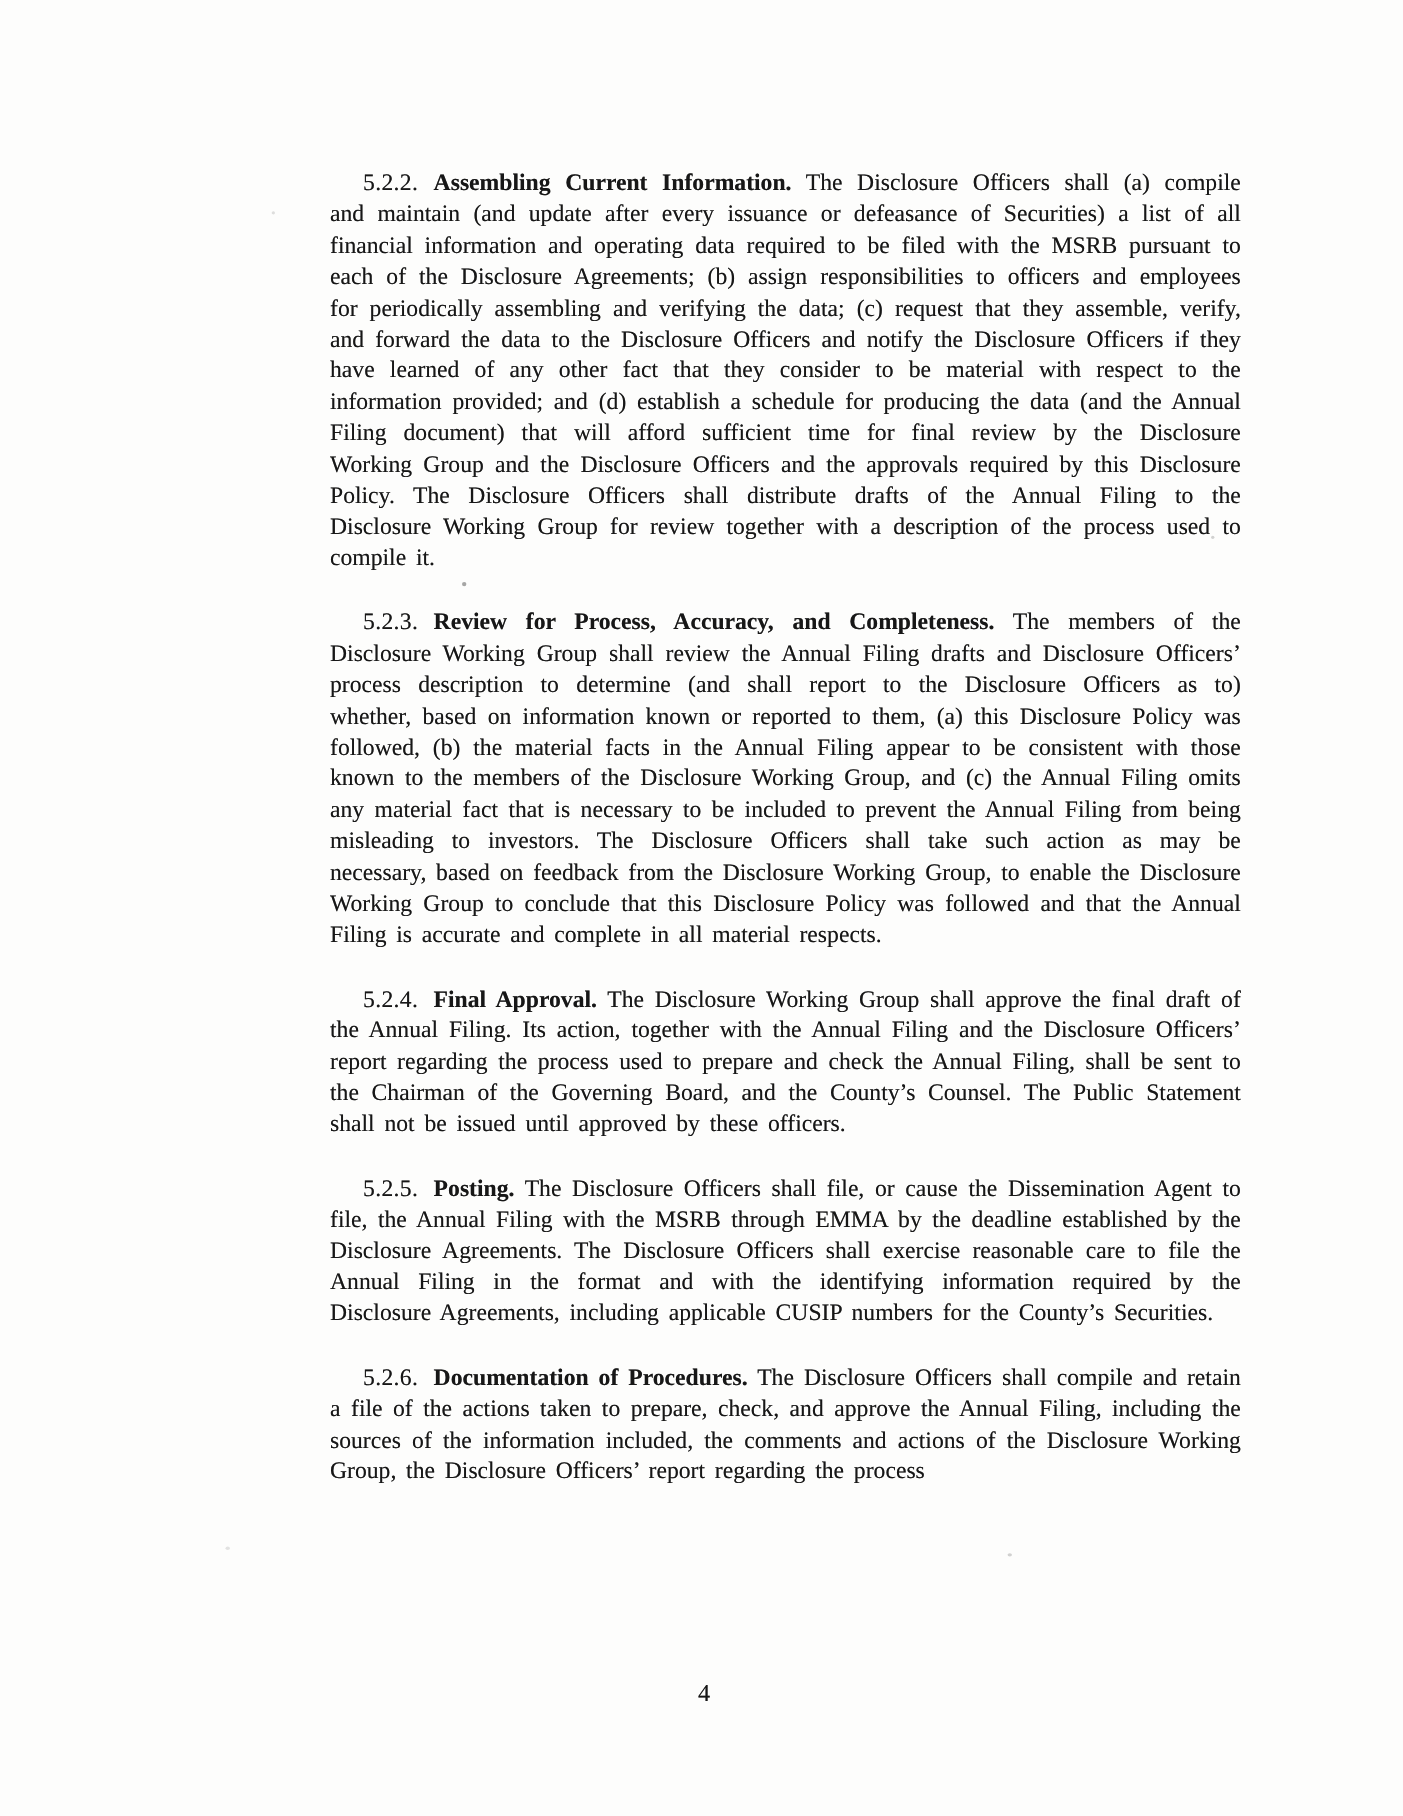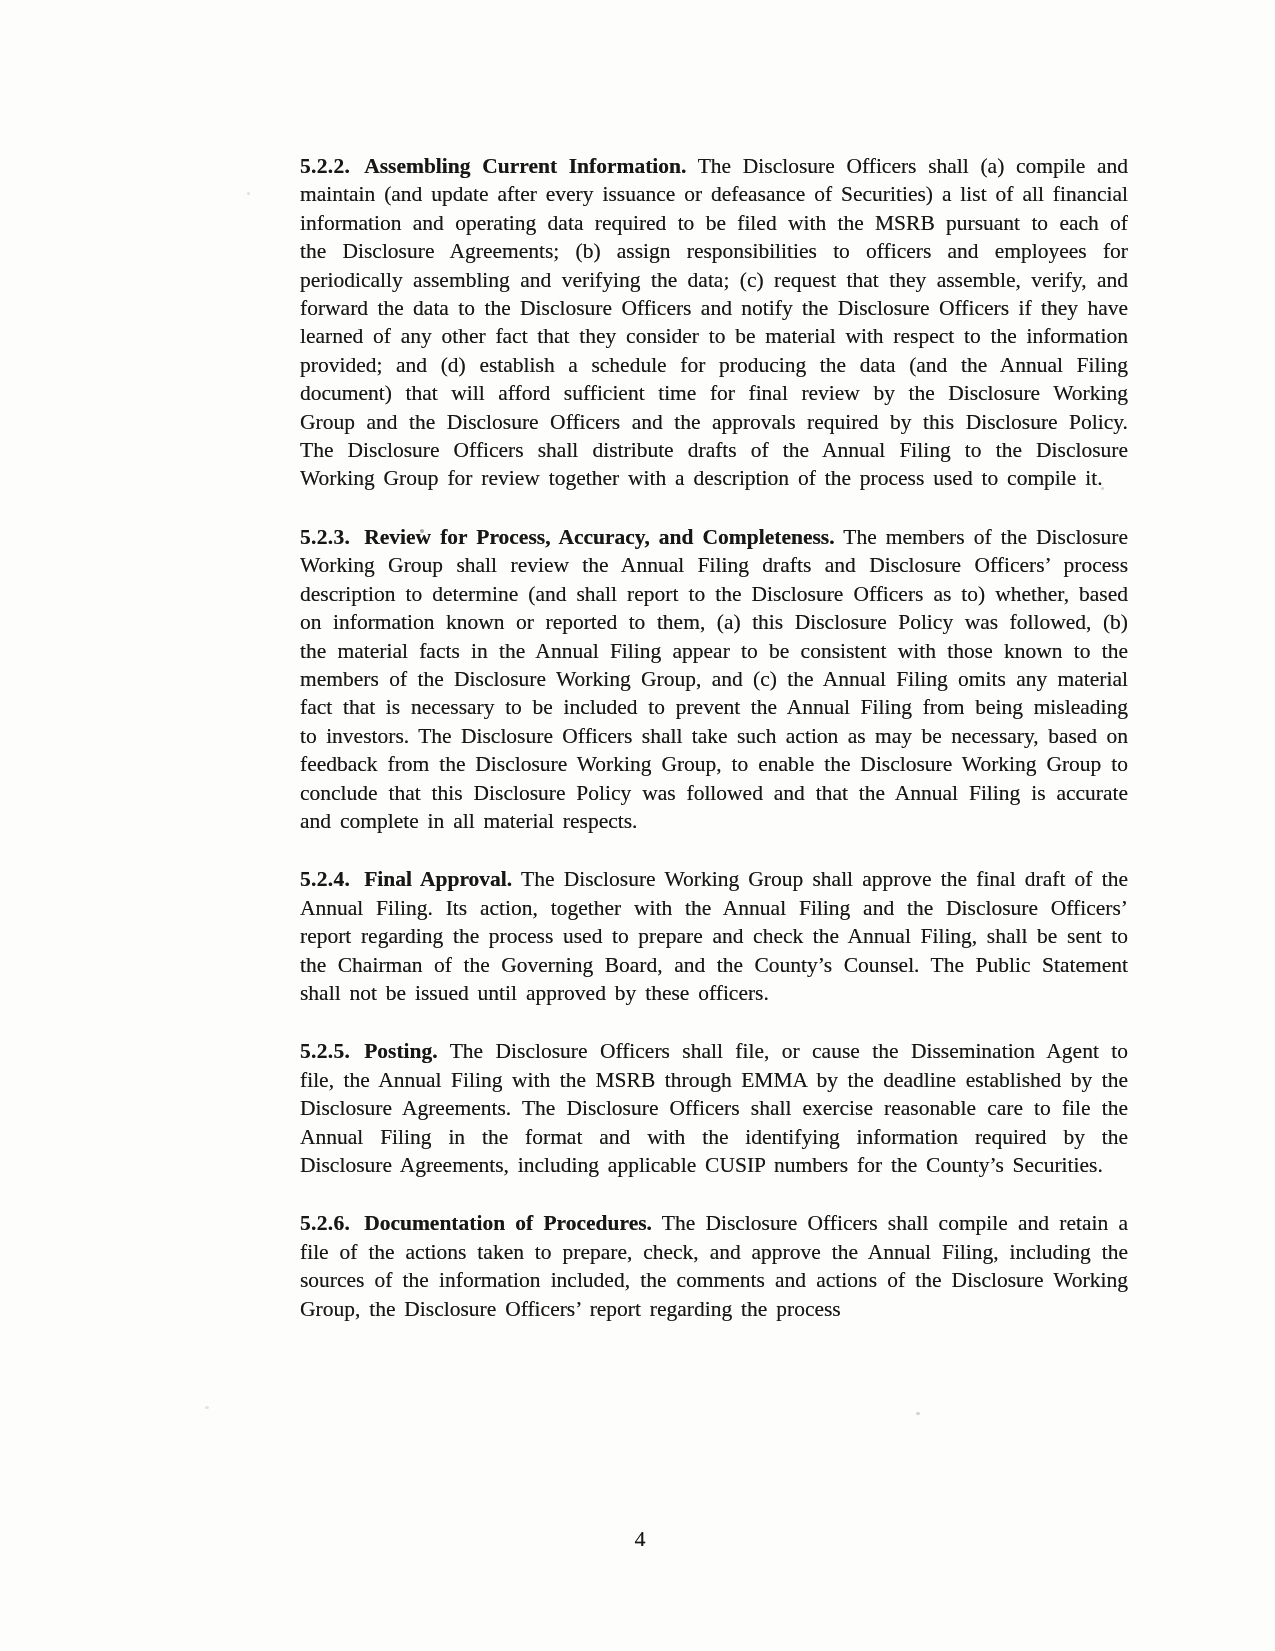--- a/index.html
+++ b/index.html
@@ -28,23 +28,24 @@
     color: var(--ink, #171717);
     font-size: 21.5px;
     line-height: 28.4px;
     text-align: justify;
     word-spacing: 3.5px;
     text-shadow: 0 0 0.5px rgba(20,20,20,0.55);
   }
   .para { margin-bottom: 30px; }
   .para:last-child { margin-bottom: 0; }
   .sec-num {
-    font-weight: bold;
+    font-weight: normal;
     margin-right: 14px;
     letter-spacing: 0.3px;
+    margin-left: 30px;
   }
   .sec-title { font-weight: bold; }
   .pageno {
     position: absolute;
     top: 1526px;
     left: 560px;
     width: 160px;
     text-align: center;
     color: var(--ink, #171717);
     font-size: 22px;

